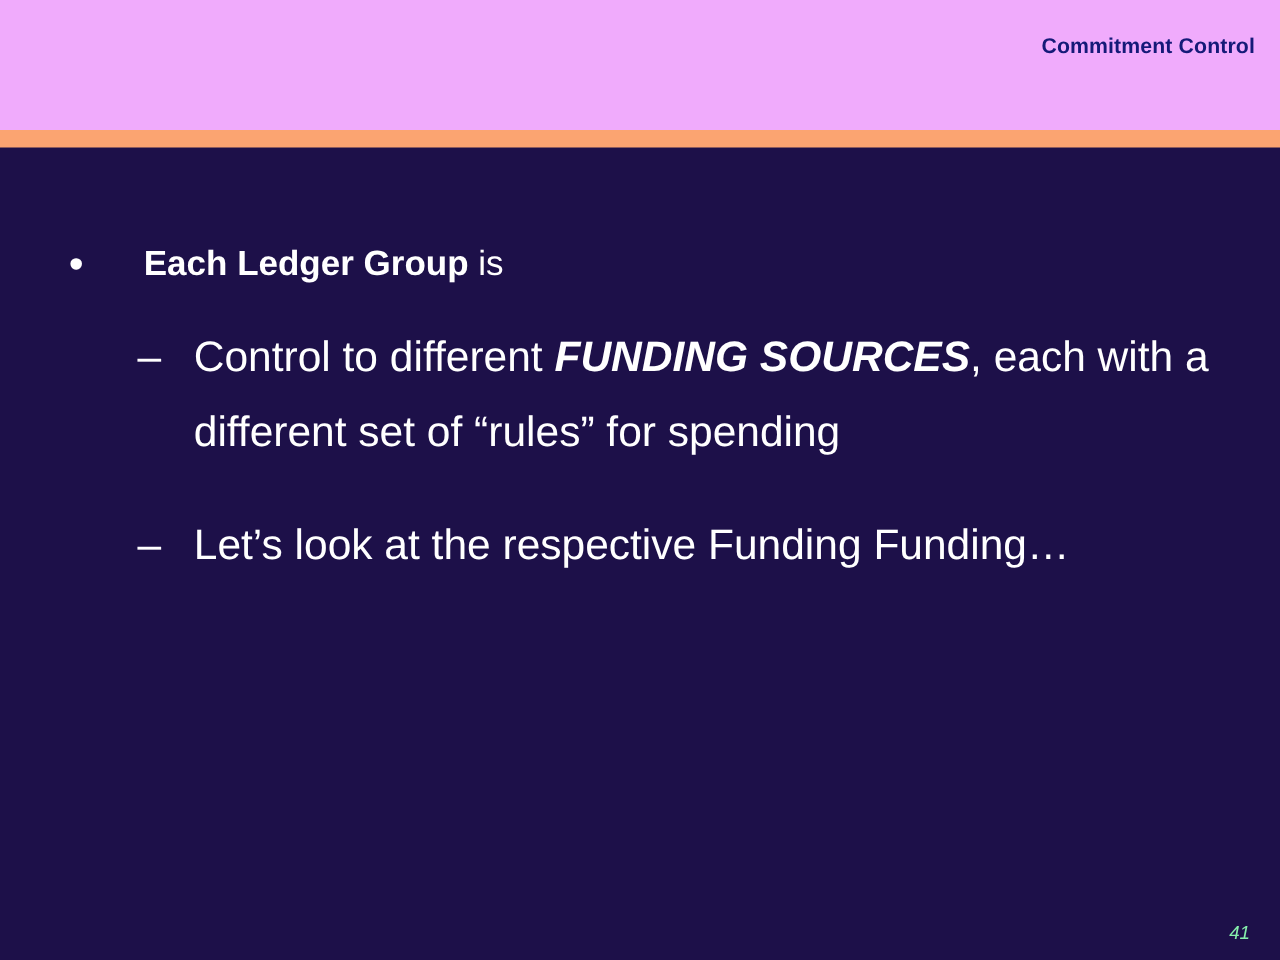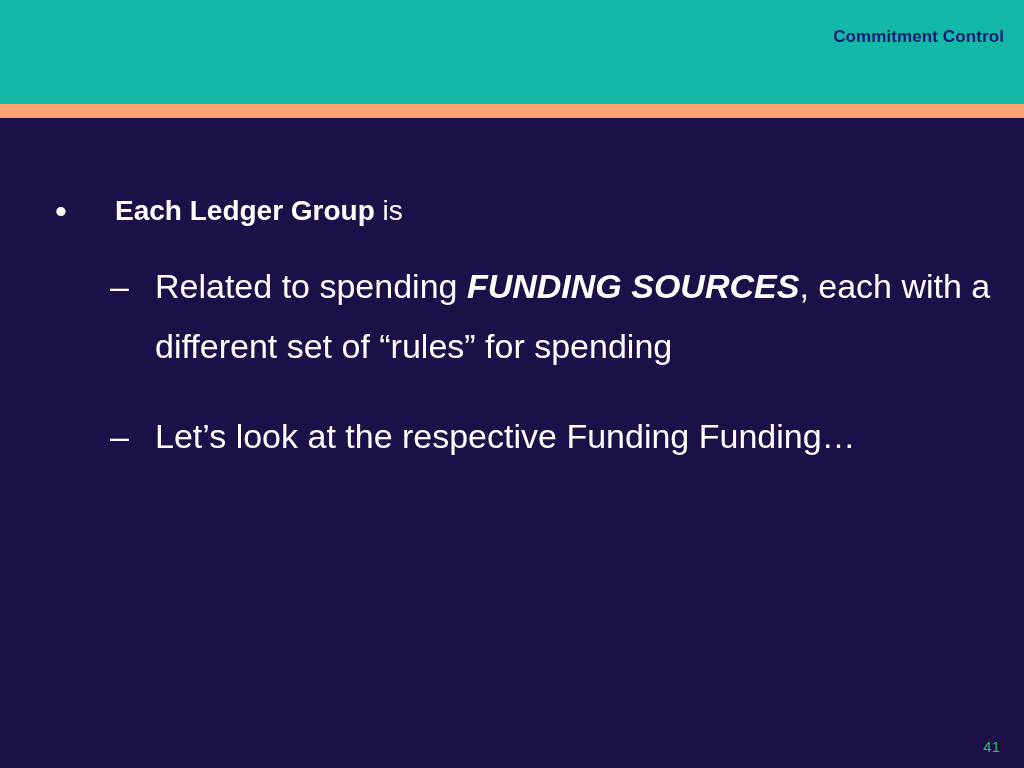--- a/index.html
+++ b/index.html
@@ -22,21 +22,21 @@
     overflow: hidden;
   }
 
   
   .header {
     position: absolute;
     left: 0;
     top: 0;
     width: 1024px;
     height: 104px;
-    background: #14b8a6;
+    background: #f0abfc;
     box-sizing: border-box;
     padding: 0 18px 0 0;
     text-align: right;
   }
 
   .header-eyebrow {
     position: absolute;
     right: 20px;
     top: 28px;
     font-size: 17px;
@@ -145,22 +145,23 @@
     font-weight: bold;
     font-style: italic;
     text-align: center;
   }
 
   .slide-number {
     position: absolute;
     right: 24px;
     bottom: 14px;
     font-size: 15px;
-    color: #22c55e;
+    color: #86efac;
     line-height: 1;
+    font-style: italic;
   }
 </style>
 </head>
 <body>
 
 <div class="slide">
 
   <div class="header">
     <div class="header-eyebrow">Commitment Control</div>
   </div>
@@ -173,21 +174,21 @@
       <span class="marker-dot">•</span>
       <span class="l1-text">
         <span class="l1-strong">Each Ledger Group</span><span class="l1-plain"> is</span>
       </span>
     </div>
 
     <div class="sub-list">
 
       <div class="bullet-l2">
         <span class="marker-dash">–</span>
-        <span class="l2-text"><span>Related to spending </span><span class="l2-em">FUNDING SOURCES</span><span>, each with a different set of “rules” for spending</span></span>
+        <span class="l2-text"><span>Control to different </span><span class="l2-em">FUNDING SOURCES</span><span>, each with a different set of “rules” for spending</span></span>
       </div>
 
       <div class="bullet-l2">
         <span class="marker-dash">–</span>
         <span class="l2-text"><span>Let’s look at the respective Funding Funding…</span></span>
       </div>
 
     </div>
 
   </div>

